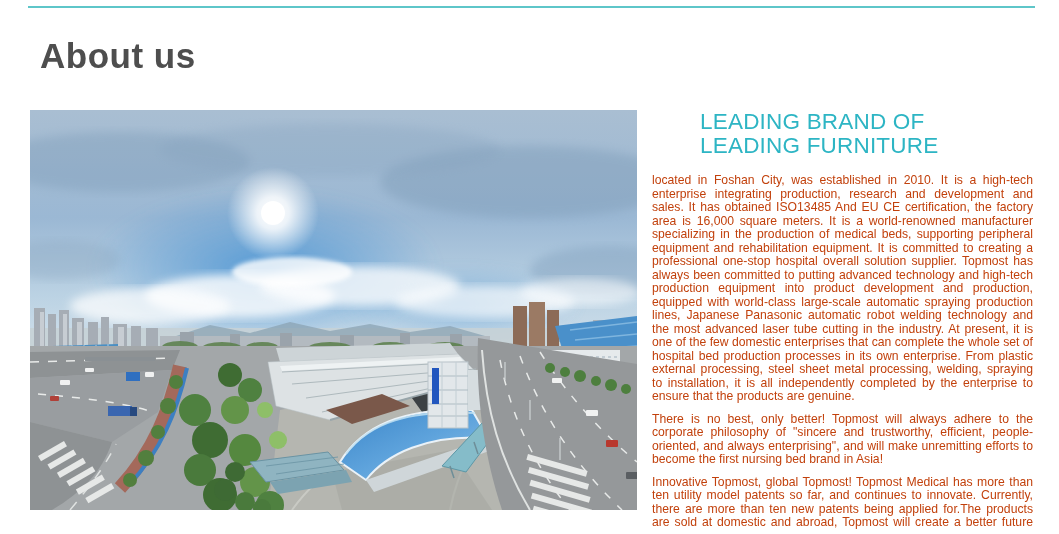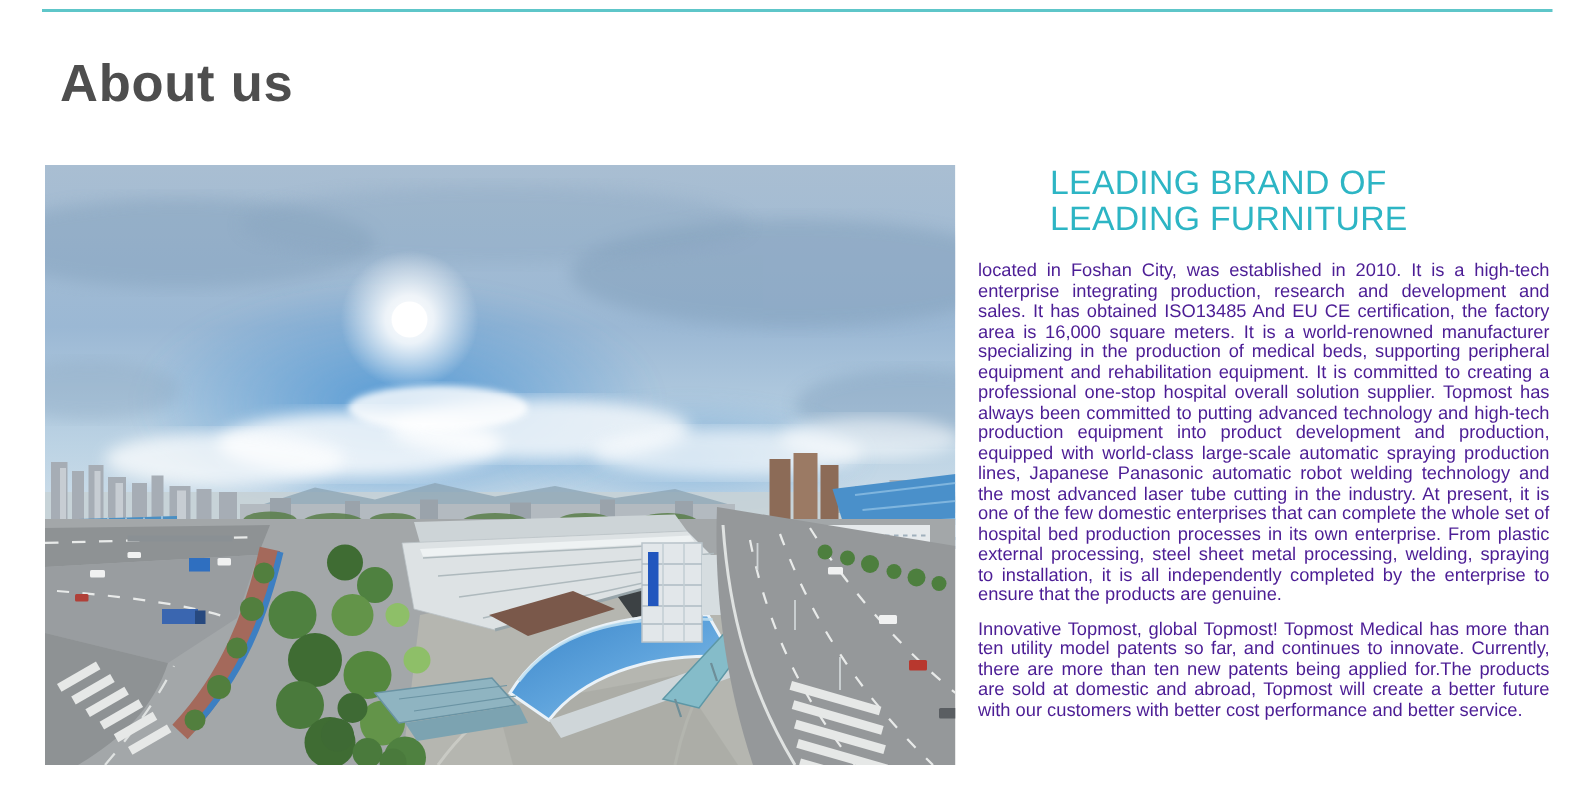--- a/index.html
+++ b/index.html
@@ -6,21 +6,21 @@
   .page{position:relative;width:1059px;height:534px;background:#ffffff;overflow:hidden;
         font-family:"Liberation Sans",sans-serif;}
   .top-line{position:absolute;left:28px;top:6px;width:1007px;height:2px;background:#5ec6c9;}
   .page-title{position:absolute;left:40px;top:36px;margin:0;font-size:35px;font-weight:bold;
         color:#4e4e4e;letter-spacing:0.5px;}
   .hero{position:absolute;left:30px;top:110px;width:607px;height:400px;overflow:hidden;}
   .hero svg{display:block;}
   .about-col{position:absolute;left:652px;top:108px;width:381px;height:422px;overflow:hidden;}
   .headline{margin:2px 0 16px 48px;color:#2db5c4;font-size:22.5px;line-height:24px;
         font-weight:400;letter-spacing:0.2px;}
-  .body-text p{margin:0 0 9px;font-size:12.2px;line-height:13.5px;color:#4c1d95;
+  .body-text p{margin:0 0 9px;font-size:12.2px;line-height:13.5px;color:#c2410c;
         text-align:justify;}
 </style>
 </head>
 <body>
 
 <div class="page">
 
   <div class="top-line"></div>
 
   <h1 class="page-title">About us</h1>
@@ -270,17 +270,18 @@
     </svg>
   </div>
 
   <div class="about-col">
     <h2 class="headline">
       <span>LEADING BRAND OF</span><br>
       <span>LEADING FURNITURE</span>
     </h2>
     <div class="body-text">
       <p>located in Foshan City, was established in 2010.  It is a high-tech enterprise integrating production, research and development and sales. It has obtained ISO13485 And EU CE certification, the  factory area is 16,000 square meters. It is a world-renowned manufacturer specializing in the production of medical beds, supporting peripheral equipment and rehabilitation equipment. It is committed to creating a professional one-stop hospital overall solution supplier. Topmost has always been committed to putting advanced technology and high-tech production equipment into product development and production, equipped with world-class large-scale automatic spraying production lines, Japanese Panasonic automatic robot welding technology and the most advanced laser tube cutting in the industry. At present, it is one of the few domestic enterprises that can complete the whole set of hospital bed production processes in its own enterprise. From plastic external processing, steel sheet metal processing, welding, spraying to installation, it is all independently completed by the enterprise to ensure that the products are genuine.</p>
+      <p>There is no best, only better! Topmost will always adhere to the corporate philosophy of "sincere and trustworthy, efficient, people-oriented, and always enterprising", and will make unremitting efforts to become the first nursing bed brand in Asia!</p>
       <p>Innovative Topmost, global Topmost! Topmost Medical has more than ten utility model patents so far, and continues to innovate. Currently, there are more than ten new patents being applied for.The products are sold at domestic  and abroad, Topmost will create a better future with our customers with better cost performance and better service.</p>
     </div>
   </div>
 
 </div>
 
 </body></html>

